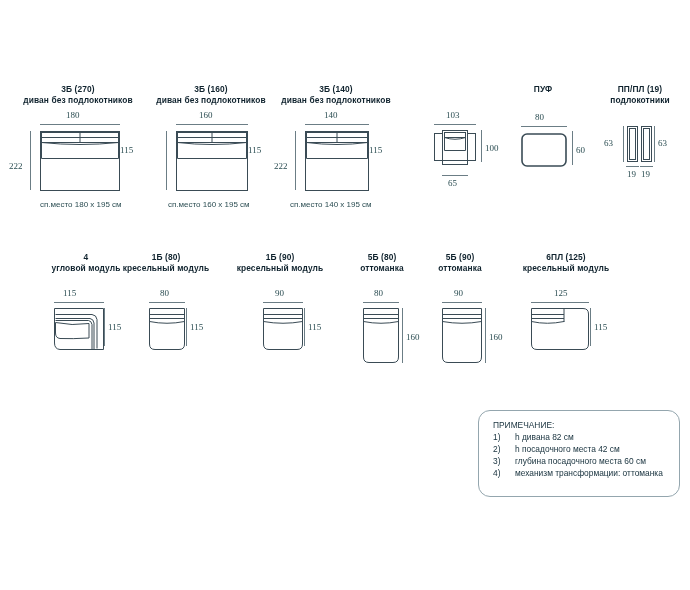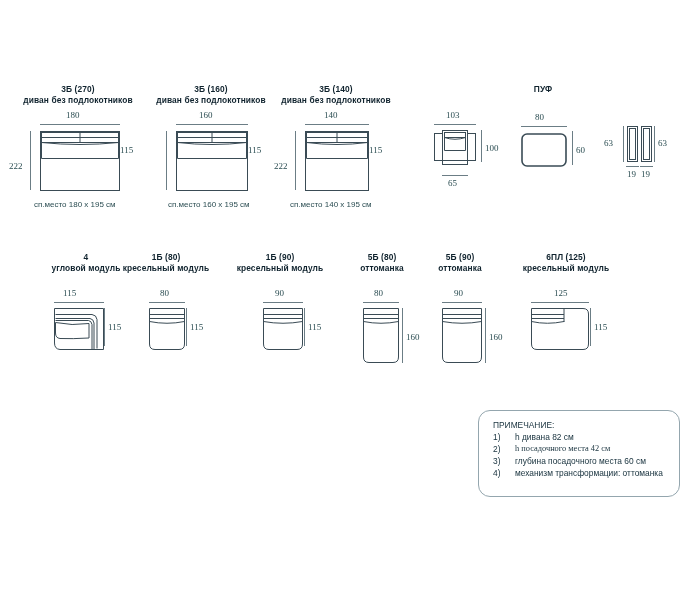--- a/index.html
+++ b/index.html
@@ -47,21 +47,21 @@
   <div class="item" style="left:40px;top:131px;">
     <svg width="80" height="60" viewBox="0 0 80 60">
       <rect class="ln fillw" x="0.5" y="0.5" width="79" height="59"></rect>
       <rect class="ln fillw" x="1.5" y="1.5" width="77" height="5"></rect>
       <rect class="ln fillw" x="1.5" y="6.5" width="77" height="5"></rect>
       <path class="ln" d="M1.5 11.5 Q40 15.5 78.5 11.5 L78.5 27.5 L1.5 27.5 Z"></path>
       <line class="ln" x1="40" y1="1.5" x2="40" y2="11.5"></line>
       <line class="ln" x1="36" y1="6.5" x2="44" y2="6.5"></line>
     </svg>
   </div>
-  <div class="sub" style="left:26px;top:200px;padding-left:8px;">сп.место  180 х 195 см</div>
+  <div class="sub" style="left:32px;top:200px;padding-left:8px;">сп.место  180 х 195 см</div>
 
   <div class="ttl" style="left:141px;top:84px;width:140px;">
     <span>3Б (160)</span><br>
     <span>диван без подлокотников</span>
   </div>
   <div class="dim" style="left:199px;top:110px;">160</div>
   <div class="hline" style="left:176px;top:124px;width:72px;"></div>
   <div class="dim" style="left:248px;top:145px;">115</div>
   <div class="vline" style="left:244px;top:131px;height:32px;"></div>
   <div class="dim" style="left:225px;top:161px;">222</div>
@@ -123,20 +123,24 @@
   <div class="dim" style="left:535px;top:112px;">80</div>
   <div class="hline" style="left:521px;top:126px;width:46px;border-top-style:solid;"></div>
   <div class="dim" style="left:576px;top:145px;">60</div>
   <div class="vline" style="left:572px;top:131px;height:34px;"></div>
   <div class="item" style="left:521px;top:133px;">
     <svg width="46" height="34" viewBox="0 0 46 34">
       <rect class="ln2 fillw" x="1" y="1" width="44" height="32" rx="5" ry="5"></rect>
     </svg>
   </div>
 
+  <div class="ttl" style="left:592px;top:84px;width:96px;">
+    <span>ПП/ПЛ (19)</span><br>
+    <span>подлокотники</span>
+  </div>
   <div class="dim" style="left:604px;top:138px;">63</div>
   <div class="vline" style="left:623px;top:126px;height:36px;"></div>
   <div class="dim" style="left:658px;top:138px;">63</div>
   <div class="vline" style="left:654px;top:126px;height:36px;"></div>
   <div class="item" style="left:627px;top:126px;">
     <svg width="11" height="36" viewBox="0 0 11 36">
       <rect class="ln fillw" x="0.5" y="0.5" width="10" height="35"></rect>
       <rect class="ln fillw" x="2.5" y="2.5" width="6" height="31"></rect>
     </svg>
   </div>
@@ -253,20 +257,20 @@
       <path class="ln" d="M0.5 13.5 Q16 17 33 13.5 L33 14"></path>
       <line class="ln" x1="33" y1="0.5" x2="33" y2="14"></line>
     </svg>
   </div>
 
   <div class="notesbox">
     <div class="notes-title">ПРИМЕЧАНИЕ:</div>
     <div class="nnum" style="left:14px;top:21px;">1)</div>
     <div class="nrow" style="left:36px;top:21px;">h дивана  82 см</div>
     <div class="nnum" style="left:14px;top:33px;">2)</div>
-    <div class="nrow" style="left:36px;top:33px;font-family:Liberation Serif, serif;">h посадочного места 42 см</div>
+    <div class="nrow" style="left:36px;top:33px;">h посадочного места 42 см</div>
     <div class="nnum" style="left:14px;top:45px;">3)</div>
     <div class="nrow" style="left:36px;top:45px;">глубина посадочного места 60 см</div>
     <div class="nnum" style="left:14px;top:57px;">4)</div>
     <div class="nrow" style="left:36px;top:57px;">механизм трансформации: оттоманка</div>
   </div>
 
 </div>
 
 </body></html>

